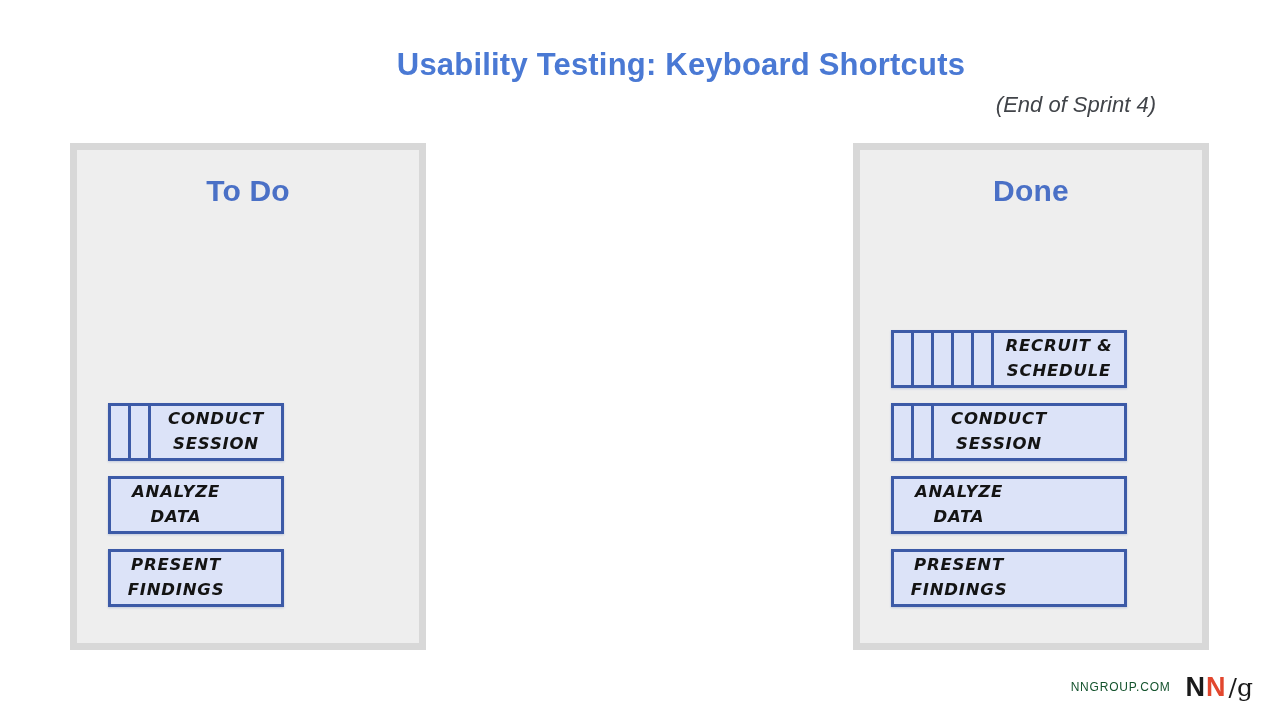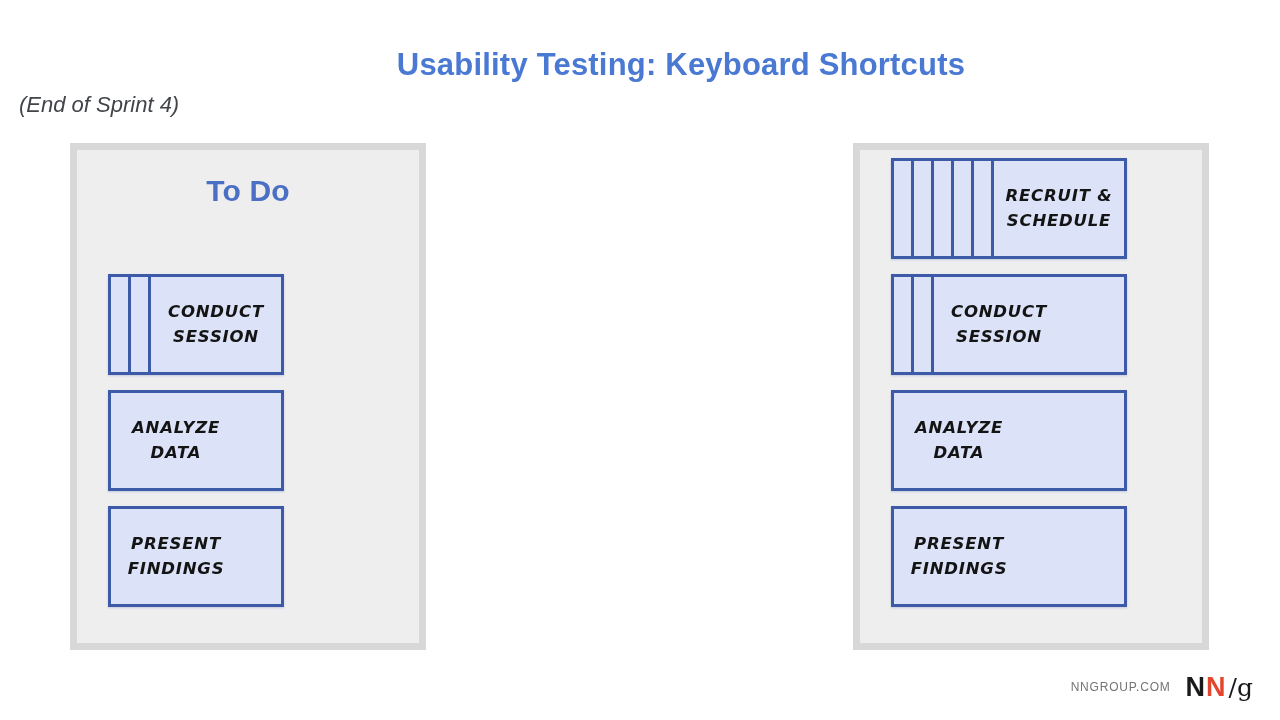--- a/index.html
+++ b/index.html
@@ -8,43 +8,42 @@
     background:#ffffff;
     font-family:"Liberation Sans", sans-serif;
   }
   .page-title{
     position:absolute;top:47px;left:0;width:1280px;
     text-align:center;font-size:31px;font-weight:bold;
     letter-spacing:0.2px;color:#4a79d4;margin:0;padding-left:41px;
   }
   .page-subtitle{
     position:absolute;top:92px;left:0;width:1156px;
-    text-align:left;font-size:22px;font-style:italic;
+    text-align:right;font-size:22px;font-style:italic;
     color:#414449;
-    margin-left:19px;
   }
   .board{position:absolute;left:0;top:0;width:1280px;height:720px;}
   .column{
     position:absolute;top:143px;width:356px;height:507px;
     box-sizing:border-box;border:7px solid #d8d8d8;background:#eeeeee;
   }
   .column.c0{left:70px;}
   .column.c1{left:462px;}
   .column.c2{left:853px;}
   .column-header{
     margin-top:24px;text-align:center;
     font-size:30px;font-weight:bold;color:#4a70c6;letter-spacing:0.2px;
   }
   .cards{
     position:absolute;left:31px;bottom:36px;
     display:flex;flex-direction:column;gap:15px;
   }
   .card{
     display:flex;flex-direction:row;align-items:stretch;
-    height:101px;box-sizing:border-box;
+    height:58px;box-sizing:border-box;
     border:3px solid #3c5aa7;background:#dce3f8;
     box-shadow:0 1px 2px rgba(60,90,167,0.25);
   }
   .tally-cell{
     width:17px;flex:0 0 17px;
     border-right:3px solid #3c5aa7;
     background:#dce3f8;
   }
   .card-label{
     width:130px;flex:0 0 130px;
@@ -53,21 +52,21 @@
     font-family:"DejaVu Sans", sans-serif;
     font-size:16.5px;font-weight:bold;font-style:italic;
     letter-spacing:0.8px;line-height:1.5;color:#141414;
     white-space:pre-line;
   }
   .footer{
     position:absolute;right:27px;top:670px;height:34px;
     display:flex;align-items:center;gap:15px;
   }
   .footer-site{
-    font-size:12px;letter-spacing:0.8px;color:#737373;
+    font-size:12px;letter-spacing:0.8px;color:#14532d;
   }
   .logo{
     display:flex;align-items:baseline;
     font-family:"Liberation Sans", sans-serif;
   }
   .logo .n1,.logo .n2{
     font-size:27px;font-weight:800;letter-spacing:1px;color:#1a1a1a;
   }
   .logo .n2{color:#e2472e;}
   .logo .slashg{

